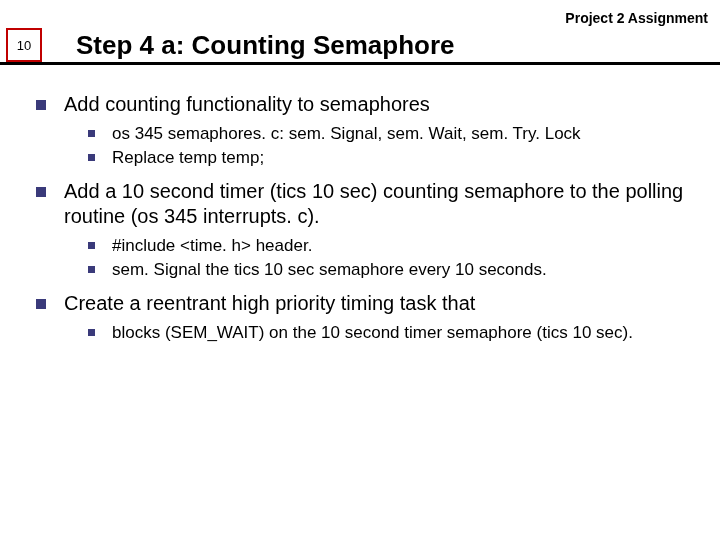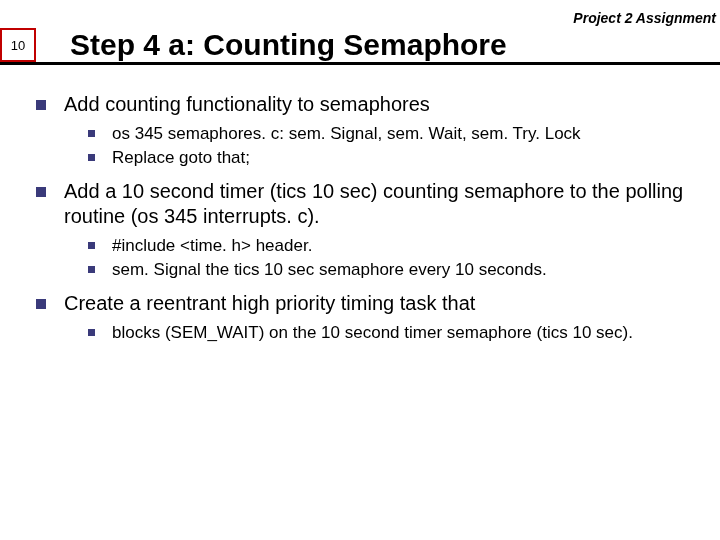--- a/index.html
+++ b/index.html
@@ -8,48 +8,47 @@
     height: 540px;
     background: #ffffff;
     font-family: Arial, Helvetica, sans-serif;
     color: #000;
     position: relative;
     overflow: hidden;
   }
   .header-label {
     position: absolute;
     top: 10px;
-    right: 4px;
+    right: 12px;
     font-size: 14px;
     font-weight: bold;
-    font-style: italic;
   }
   .title-row {
     position: absolute;
     top: 28px;
     left: 0;
     right: 0;
     display: flex;
     align-items: center;
   }
   .page-box {
     width: 36px;
     height: 34px;
     border: 2px solid #c00000;
     display: flex;
     align-items: center;
     justify-content: center;
     font-size: 13px;
-    margin-left: 0;
+    margin-left: 6px;
     background: #fff;
     position: relative;
     z-index: 2;
   }
   .title-text {
-    font-size: 30px;
+    font-size: 26px;
     font-weight: bold;
     margin-left: 34px;
   }
   .underline {
     position: absolute;
     top: 62px;
     left: 0;
     width: 720px;
     height: 3px;
     background: #000;
@@ -110,21 +109,21 @@
   <div class="title-text">Step 4 a: Counting Semaphore</div>
 </div>
 <div class="underline"></div>
 
 <div class="content">
   <ul class="lvl1">
     <li>
       <span>Add counting functionality to semaphores</span>
       <ul class="lvl2">
         <li>os 345 semaphores. c: sem. Signal, sem. Wait, sem. Try. Lock</li>
-        <li>Replace goto that;</li>
+        <li>Replace temp temp;</li>
       </ul>
     </li>
     <li>
       <span>Add a 10 second timer (tics 10 sec) counting semaphore to the polling routine (os 345 interrupts. c).</span>
       <ul class="lvl2">
         <li>#include &lt;time. h&gt; header.</li>
         <li>sem. Signal the tics 10 sec semaphore every 10 seconds.</li>
       </ul>
     </li>
     <li>

